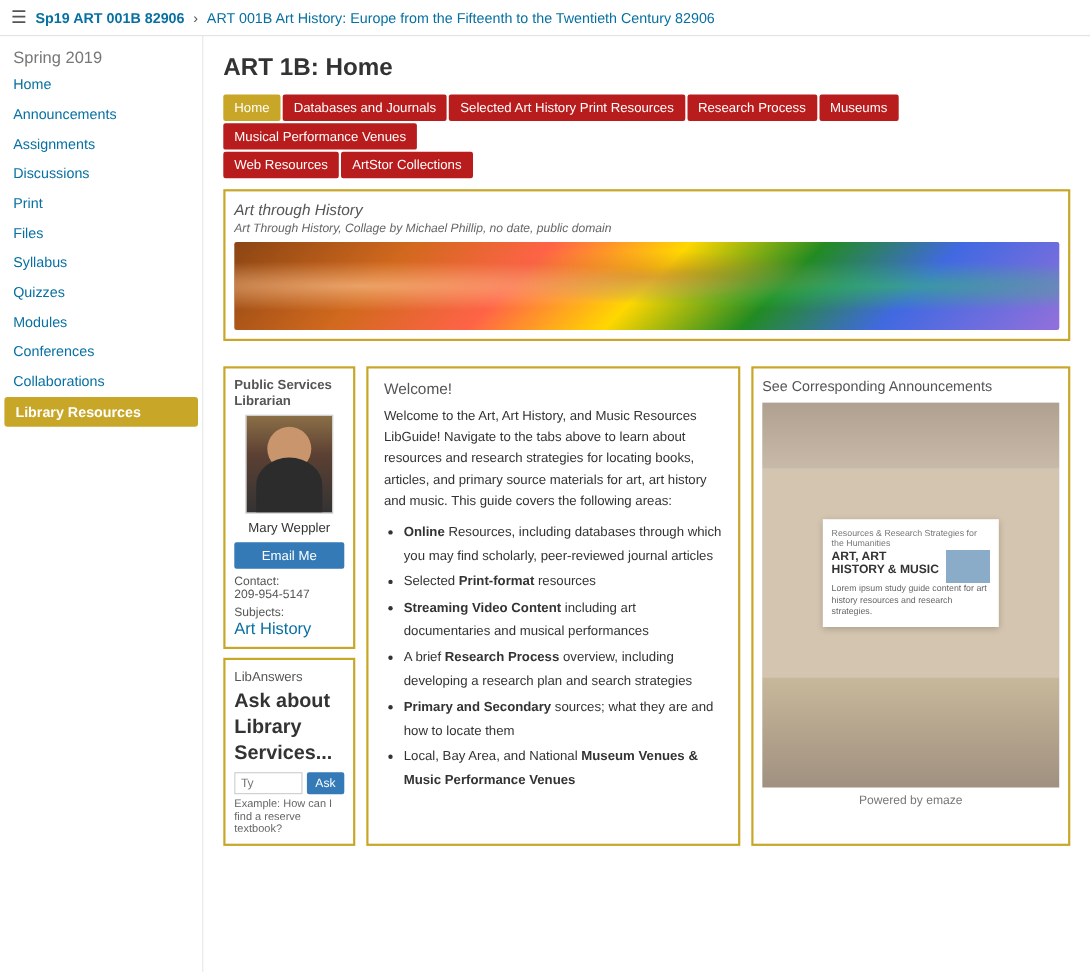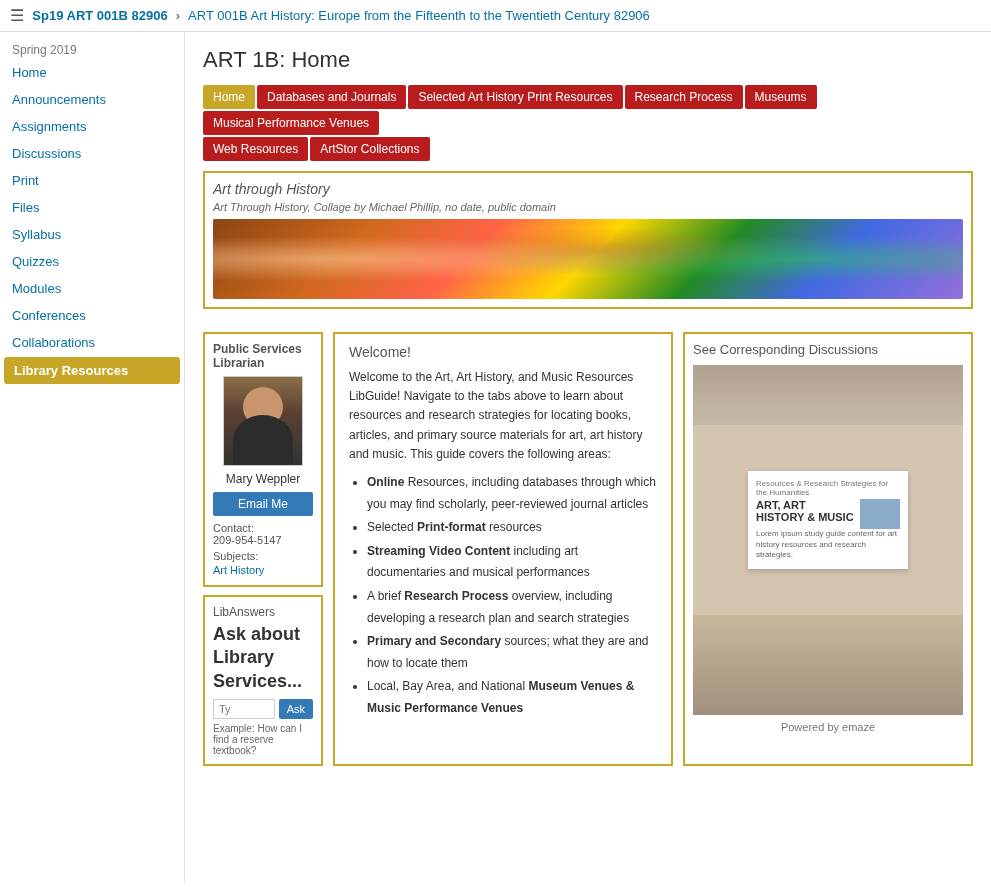--- a/index.html
+++ b/index.html
@@ -25,21 +25,21 @@
     
     .sidebar {
       width: 185px;
       min-width: 185px;
       background: #fff;
       border-right: 1px solid #e0e0e0;
       padding-top: 5px;
       overflow-y: auto;
     }
     .sidebar .term-label {
-      font-size: 12px;
+      font-size: 15px;
       color: #777;
       padding: 6px 12px 2px;
     }
     .sidebar-item {
       display: block;
       padding: 6px 12px;
       color: #0770a2;
       text-decoration: none;
       font-size: 13px;
       cursor: pointer;
@@ -56,21 +56,21 @@
     
     .main {
       flex: 1;
       overflow-y: auto;
       padding: 15px 18px;
       background: #fff;
     }
 
     .page-title {
       font-size: 22px;
-      font-weight: normal;
+      font-weight: bold;
       color: #333;
       margin-bottom: 12px;
     }
 
     
     .tabs-row1, .tabs-row2 {
       display: flex;
       flex-wrap: wrap;
       gap: 2px;
       margin-bottom: 2px;
@@ -191,21 +191,21 @@
       padding: 5px 8px;
       font-size: 12px;
       border: none;
       cursor: pointer;
       width: 100%;
       margin-bottom: 6px;
       border-radius: 2px;
     }
     .contact-info { font-size: 11px; color: #555; margin-bottom: 4px; }
     .subjects-label { font-size: 11px; color: #555; }
-    .art-history-link { font-size: 11px; color: #0770a2; cursor: pointer; }
+    .art-history-link { font-size: 15px; color: #0770a2; cursor: pointer; }
 
     .libanswers-box {
       border: 2px solid #c8a628;
       padding: 8px;
     }
     .libanswers-title {
       font-size: 12px;
       font-weight: normal;
       color: #555;
       margin-bottom: 4px;
@@ -420,21 +420,21 @@
           <li><span class="bold">Online</span> Resources, including databases through which you may find scholarly, peer-reviewed journal articles</li>
           <li>Selected <span class="bold">Print-format</span> resources</li>
           <li><span class="bold">Streaming Video Content</span> including art documentaries and musical performances</li>
           <li>A brief <span class="bold">Research Process</span> overview, including developing a research plan and search strategies</li>
           <li><span class="bold">Primary and Secondary</span> sources; what they are and how to locate them</li>
           <li>Local, Bay Area, and National <span class="bold">Museum Venues &amp; Music Performance Venues</span></li>
         </ul>
       </div>
 
       <div class="col-right">
-        <div class="presentation-title">See Corresponding Discussions</div>
+        <div class="presentation-title">See Corresponding Announcements</div>
         <div class="presentation-img">
           <div class="top-curtain"></div>
           <div class="middle-section">
             <div class="pres-card">
               <div class="pres-card-header">Resources &amp; Research Strategies for the Humanities</div>
               <div class="pres-card-img"></div>
               <div class="pres-card-title">ART, ART HISTORY &amp; MUSIC</div>
               <div class="pres-card-text">Lorem ipsum study guide content for art history resources and research strategies.</div>
             </div>
           </div>

